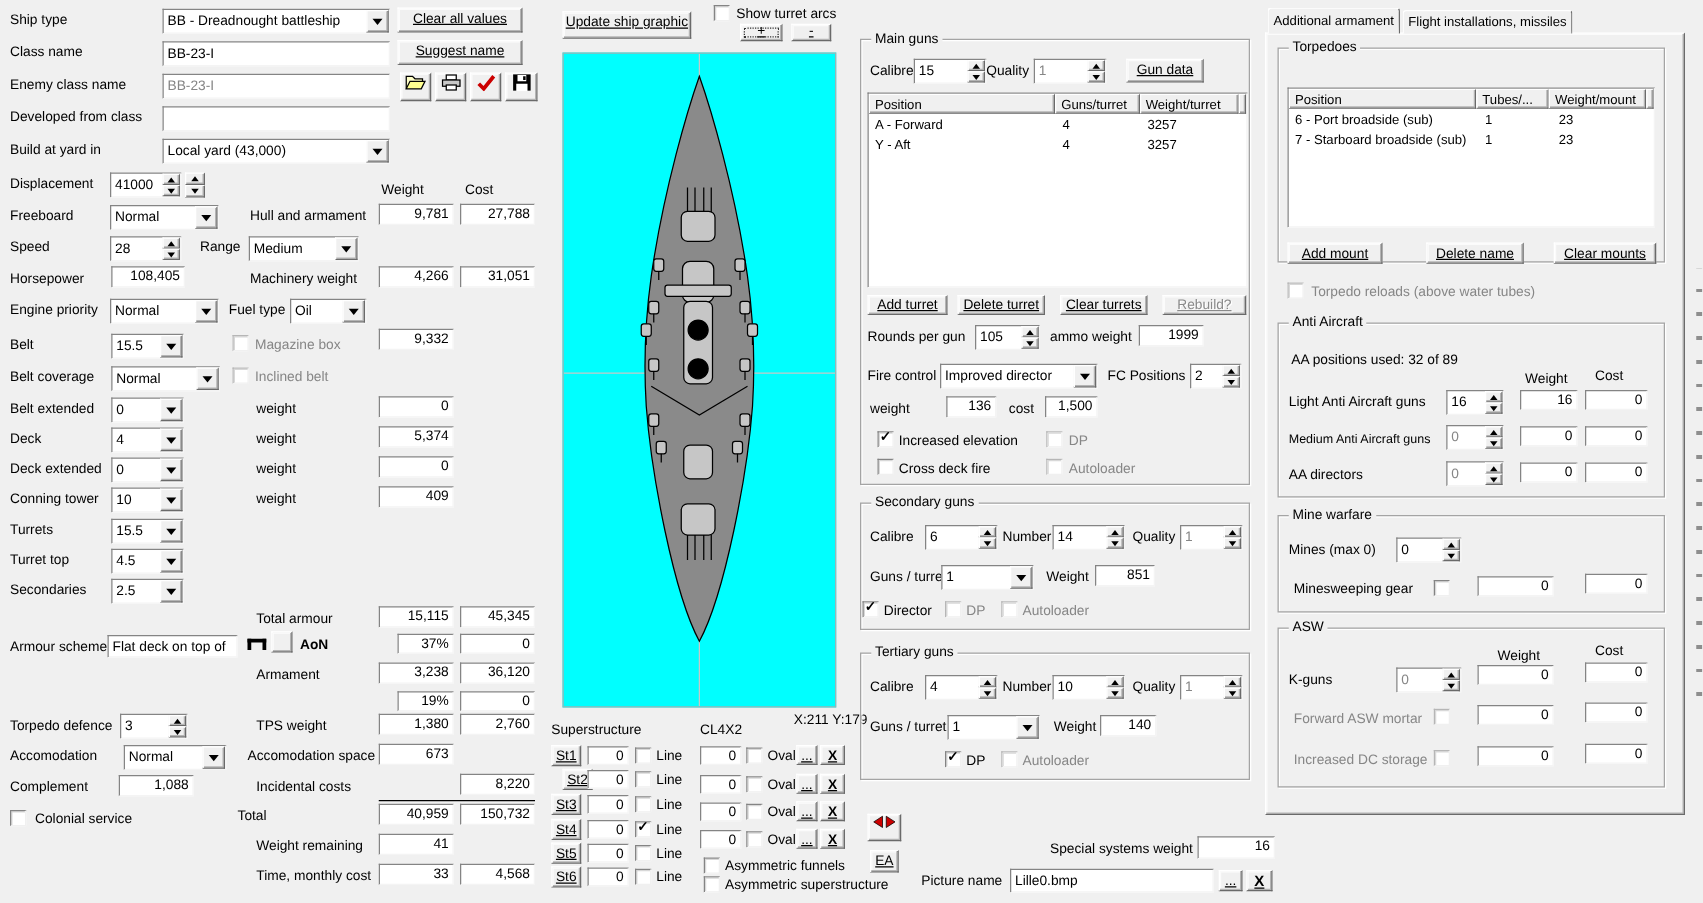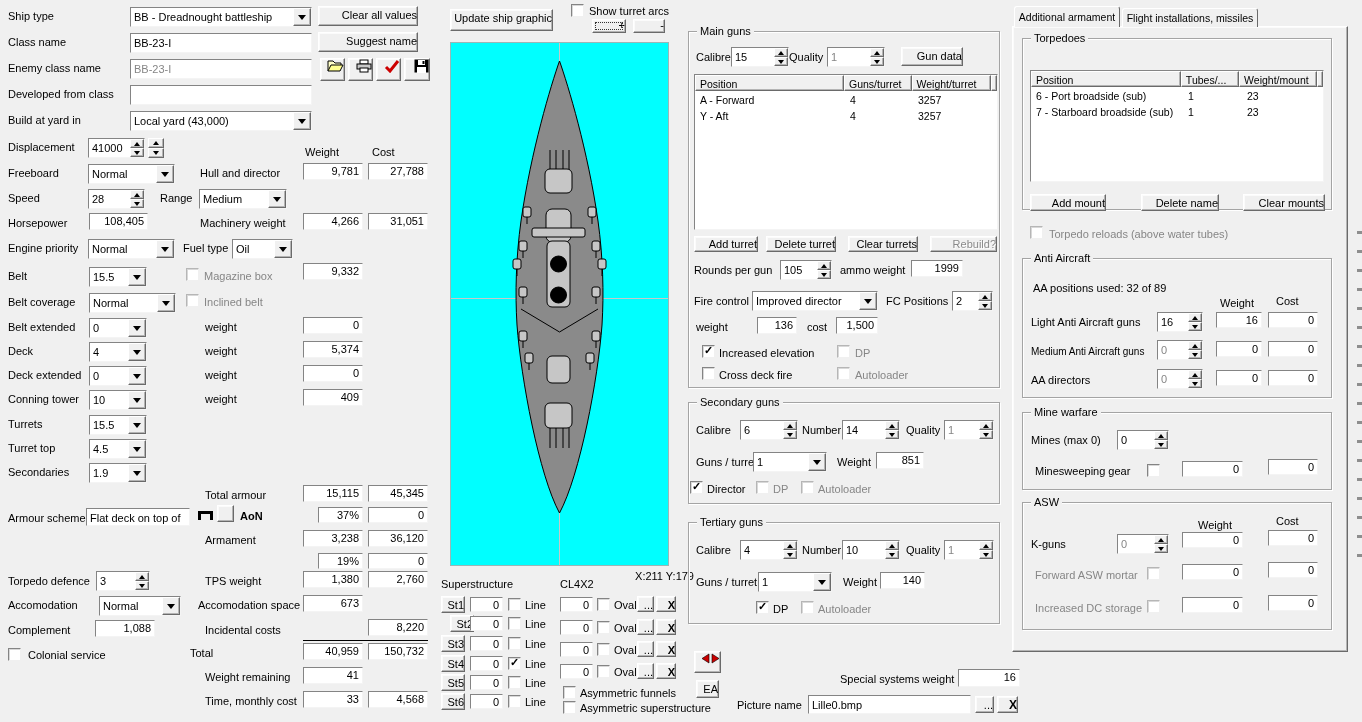--- a/index.html
+++ b/index.html
@@ -4,21 +4,21 @@
 <style>
   html,body{margin:0;padding:0;background:#f0f0f0;}
   body{font:11px "Liberation Sans",sans-serif;color:#000;}
   #root{position:relative;width:1362px;height:722px;background:#f0f0f0;overflow:hidden;}
   .e{position:absolute;box-sizing:border-box;}
   .lbl{white-space:nowrap;line-height:13px;}
   .dimtxt{color:#868686;}
   .fs10{font-size:10px;}
   .val{background:#fff;border:1px solid;border-color:#848484 #f4f4f4 #f4f4f4 #848484;text-align:right;padding:1px 3px 0 1px;line-height:13px;height:17px;white-space:nowrap;overflow:hidden;}
   .fld{background:#fff;border:1px solid;border-color:#848484 #f4f4f4 #f4f4f4 #848484;padding:2px 0 0 3px;line-height:14px;white-space:nowrap;overflow:hidden;}
-  .btn{background:#f0f0f0;border:1px solid;border-color:#fff #6a6a6a #6a6a6a #fff;box-shadow:inset -1px -1px 0 #b4b4b4,inset 1px 1px 0 #fbfbfb;text-align:right;line-height:16px;white-space:nowrap;overflow:hidden;cursor:default;}
+  .btn{background:#f0f0f0;border:1px solid;border-color:#fff #6a6a6a #6a6a6a #fff;box-shadow:inset -1px -1px 0 #b4b4b4,inset 1px 1px 0 #fbfbfb;text-align:center;line-height:16px;white-space:nowrap;overflow:hidden;cursor:default;text-decoration:underline;}
   .btn.dim{color:#8a8a8a;text-shadow:1px 1px 0 #fff;}
   .focus-dots{outline:1px dotted #333;outline-offset:-4px;}
   .dd{display:flex;background:#fff;border:1px solid;border-color:#848484 #f4f4f4 #f4f4f4 #848484;}
   .ddt{flex:1;padding:2px 0 0 3px;line-height:14px;white-space:nowrap;overflow:hidden;}
   .dda{width:16px;background:#f0f0f0;border:1px solid;border-color:#fff #6a6a6a #6a6a6a #fff;box-shadow:inset -1px -1px 0 #b4b4b4;display:flex;align-items:center;justify-content:center;}
   .tdn{width:0;height:0;border-left:4px solid transparent;border-right:4px solid transparent;border-top:5px solid #000;}
   .spin{display:flex;background:#fff;border:1px solid;border-color:#848484 #f4f4f4 #f4f4f4 #848484;}
   .spin.dim .spt{color:#868686;}
   .spt{flex:1;padding:2px 0 0 3px;line-height:14px;white-space:nowrap;overflow:hidden;}
   .spb{width:14px;display:flex;flex-direction:column;}
@@ -118,21 +118,21 @@
   <div class="e lbl" style="left:305px;top:146px">Weight</div>
   <div class="e lbl" style="left:372px;top:146px">Cost</div>
 
   <div class="e lbl" style="left:8px;top:167px">Freeboard</div>
   <div class="e dd" style="left:88px;top:164px;width:87px;height:20px">
     <span class="ddt">Normal</span>
       <span class="dda">
         <i class="tdn"></i>
       </span>
   </div>
-  <div class="e lbl" style="left:200px;top:167px">Hull and director</div>
+  <div class="e lbl" style="left:200px;top:167px">Hull and armament</div>
   <div class="e val" style="left:303px;top:163px;width:60px">9,781</div>
   <div class="e val" style="left:368px;top:163px;width:60px">27,788</div>
 
   <div class="e lbl" style="left:8px;top:192px">Speed</div>
   <div class="e spin" style="left:88px;top:189px;width:57px;height:20px">
     <span class="spt">28</span>
     <span class="spb">
         <span class="sb">
           <i class="tu"></i>
         </span>
@@ -240,21 +240,21 @@
   </div>
   <div class="e lbl" style="left:8px;top:442px">Turret top</div>
   <div class="e dd" style="left:89px;top:439px;width:58px;height:20px">
     <span class="ddt">4.5</span>
       <span class="dda">
         <i class="tdn"></i>
       </span>
   </div>
   <div class="e lbl" style="left:8px;top:466px">Secondaries</div>
   <div class="e dd" style="left:89px;top:463px;width:58px;height:20px">
-    <span class="ddt">1.9</span>
+    <span class="ddt">2.5</span>
       <span class="dda">
         <i class="tdn"></i>
       </span>
   </div>
 
   <div class="e lbl" style="left:205px;top:489px">Total armour</div>
   <div class="e val" style="left:303px;top:485px;width:60px">15,115</div>
   <div class="e val" style="left:368px;top:485px;width:60px">45,345</div>
 
   <div class="e lbl" style="left:8px;top:512px">Armour scheme</div>

